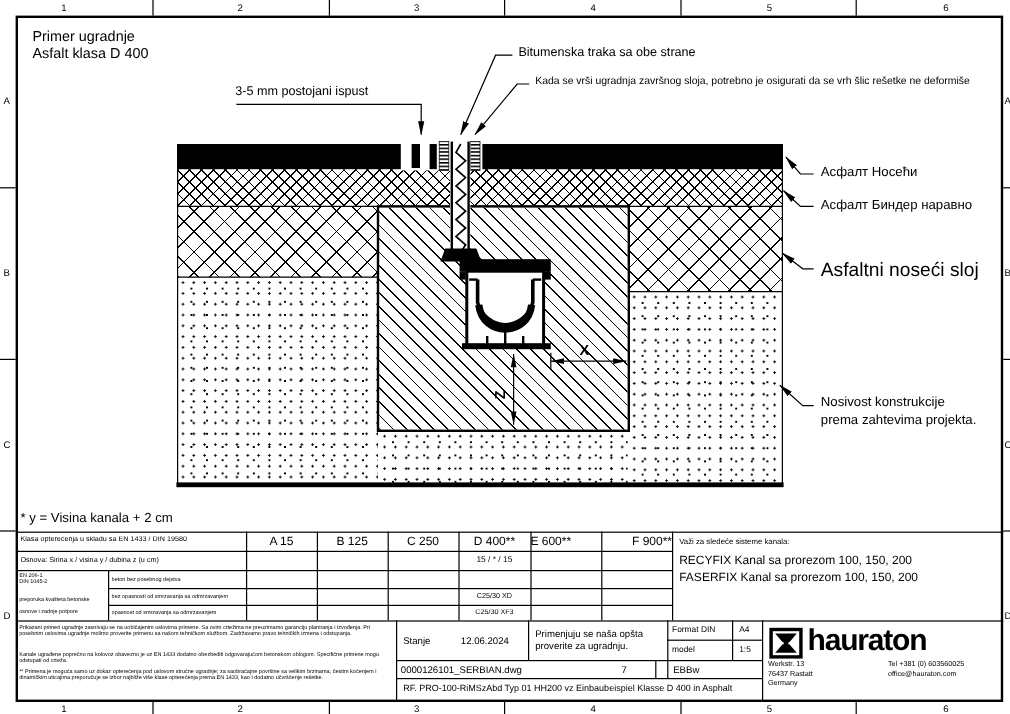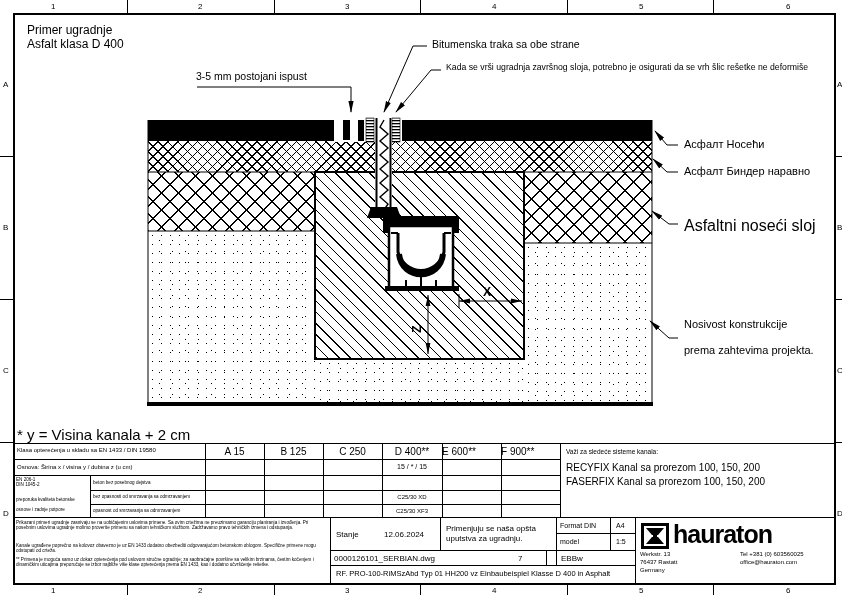--- a/index.html
+++ b/index.html
@@ -165,24 +165,24 @@
 
   <div class="txt" style="left:27px;top:24px;font-size:12px">Primer ugradnje</div>
   <div class="txt" style="left:27px;top:38px;font-size:12px">Asfalt klasa D 400</div>
 
   <div class="txt" style="left:196px;top:70px;font-size:10.5px">3-5 mm postojani ispust</div>
   <div class="txt" style="left:432px;top:38px;font-size:10.5px">Bitumenska traka sa obe strane</div>
   <div class="txt" style="left:446px;top:62px;font-size:8.7px">Kada se vrši ugradnja završnog sloja, potrebno je osigurati da se vrh šlic rešetke ne deformiše</div>
   <div class="txt" style="left:684px;top:138px;font-size:11px">Асфалт Носећи</div>
   <div class="txt" style="left:684px;top:165px;font-size:11px">Асфалт Биндер наравно</div>
   <div class="txt" style="left:684px;top:217px;font-size:16px">Asfaltni noseći sloj</div>
-  <div class="txt" style="left:684px;top:318px;font-size:11px">Nosivost konstrukcije</div>
+  <div class="txt" style="left:684px;top:329px;font-size:11px">Nosivost konstrukcije</div>
   <div class="txt" style="left:684px;top:344px;font-size:11px">prema zahtevima projekta.</div>
 
-  <div class="txt" style="left:17px;top:426px;font-size:15px">* y = Visina kanala + 2 cm</div>
+  <div class="txt" style="left:17px;top:426px;font-size:11px">* y = Visina kanala + 2 cm</div>
 
   <div class="hl" style="left:14px;top:443px;width:822px"></div>
   <div class="hl" style="left:14px;top:459px;width:546px"></div>
   <div class="hl" style="left:14px;top:475px;width:546px"></div>
   <div class="hl" style="left:90px;top:490px;width:470px"></div>
   <div class="hl" style="left:90px;top:504px;width:470px"></div>
   <div class="hl" style="left:14px;top:517px;width:822px"></div>
   <div class="vl" style="left:205px;top:443px;height:74px"></div>
   <div class="vl" style="left:264px;top:443px;height:74px"></div>
   <div class="vl" style="left:323px;top:443px;height:74px"></div>
@@ -191,21 +191,21 @@
   <div class="vl" style="left:501px;top:443px;height:74px"></div>
   <div class="vl" style="left:560px;top:443px;height:74px"></div>
   <div class="vl" style="left:90px;top:475px;height:42px"></div>
 
   <div class="cell tiny6" style="left:17px;top:447px;width:185px">Klasa opterećenja u skladu sa EN 1433 / DIN 19580</div>
   <div class="cell" style="left:205px;top:446px;width:59px;font-size:10px;text-align:center">A 15</div>
   <div class="cell" style="left:264px;top:446px;width:59px;font-size:10px;text-align:center">B 125</div>
   <div class="cell" style="left:323px;top:446px;width:59px;font-size:10px;text-align:center">C 250</div>
   <div class="cell" style="left:382px;top:446px;width:60px;font-size:10px;text-align:center">D 400**</div>
   <div class="cell" style="left:442px;top:446px;width:59px;font-size:10px;text-align:left">E 600**</div>
-  <div class="cell" style="left:501px;top:446px;width:59px;font-size:10px;text-align:left">F 900**</div>
+  <div class="cell" style="left:501px;top:446px;width:59px;font-size:10px;text-align:right">F 900**</div>
   <div class="cell tiny6" style="left:17px;top:464px;width:185px">Osnova: Širina x / visina y / dubina z (u cm)</div>
   <div class="cell" style="left:382px;top:463px;width:60px;font-size:7px;text-align:center">15 / * / 15</div>
 
   <div class="cell tiny4" style="left:16px;top:477px;width:72px">EN 206-1</div>
   <div class="cell tiny4" style="left:16px;top:482px;width:72px">DIN 1045-2</div>
   <div class="cell tiny4" style="left:16px;top:497px;width:72px">preporuka kvaliteta betonske</div>
   <div class="cell tiny4" style="left:16px;top:507px;width:72px">osnove i zadnje potpore</div>
   <div class="cell tiny4" style="left:93px;top:480px;width:110px">beton bez posebnog dejstva</div>
   <div class="cell tiny4" style="left:93px;top:494px;width:110px">bez opasnosti od smrzavanja sa odmrzavanjem</div>
   <div class="cell tiny4" style="left:93px;top:508px;width:110px">opasnost od smrzavanja sa odmrzavanjem</div>
@@ -226,21 +226,21 @@
   <div class="hl" style="left:330px;top:565px;width:305px"></div>
   <div class="vl" style="left:546px;top:550px;height:15px"></div>
 
   <div class="cell tiny4" style="left:16px;top:520px;width:312px;height:20px">Prikazani primeri ugradnje zasnivaju se na uobičajenim uslovima primene. Sa ovim crtežima ne preuzimamo garanciju planiranja i izvođenja. Pri posebnim uslovima ugradnje molimo proverite primenu sa našom tehničkom službom. Zadržavamo pravo tehničkih izmena i odstupanja.</div>
   <div class="cell tiny4" style="left:16px;top:543px;width:312px;height:12px">Kanale ugrađene poprečno na kolovoz obavezno je uz EN 1433 dodatno obezbediti odgovarajućom betonskom oblogom. Specifične primene mogu odstupati od crteža.</div>
   <div class="cell tiny4" style="left:16px;top:557px;width:312px;height:22px">** Primena je moguća samo uz dokaz opterećenja pod uslovom stručne ugradnje; za saobraćajne površine sa velikim brzinama, čestim kočenjem i dinamičkim uticajima preporučuje se izbor najbliže više klase opterećenja prema EN 1433, kao i dodatno učvršćenje rešetke.</div>
 
   <div class="txt" style="left:336px;top:530px;font-size:8px">Stanje</div>
   <div class="txt" style="left:384px;top:530px;font-size:8px">12.06.2024</div>
   <div class="txt" style="left:446px;top:524px;font-size:8px">Primenjuju se naša opšta</div>
-  <div class="txt" style="left:446px;top:534px;font-size:8px">uputstva za ugradnju.</div>
+  <div class="txt" style="left:446px;top:534px;font-size:8px">proverite za ugradnju.</div>
   <div class="txt" style="left:560px;top:522px;font-size:7px">Format DIN</div>
   <div class="txt" style="left:616px;top:522px;font-size:7px">A4</div>
   <div class="txt" style="left:560px;top:538px;font-size:7px">model</div>
   <div class="txt" style="left:616px;top:538px;font-size:7px">1:5</div>
 
   <div class="txt" style="left:334px;top:554px;font-size:8px">0000126101_SERBIAN.dwg</div>
   <div class="txt" style="left:518px;top:554px;font-size:8px">7</div>
   <div class="txt" style="left:561px;top:554px;font-size:8px">EBBw</div>
 
   <div class="txt" style="left:336px;top:570px;font-size:7.5px">RF. PRO-100-RiMSzAbd Typ 01 HH200 vz Einbaubeispiel Klasse D 400 in Asphalt</div>

